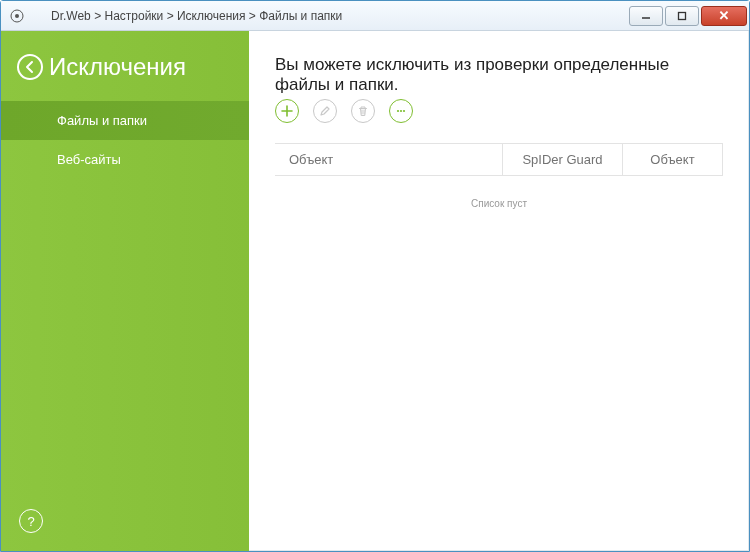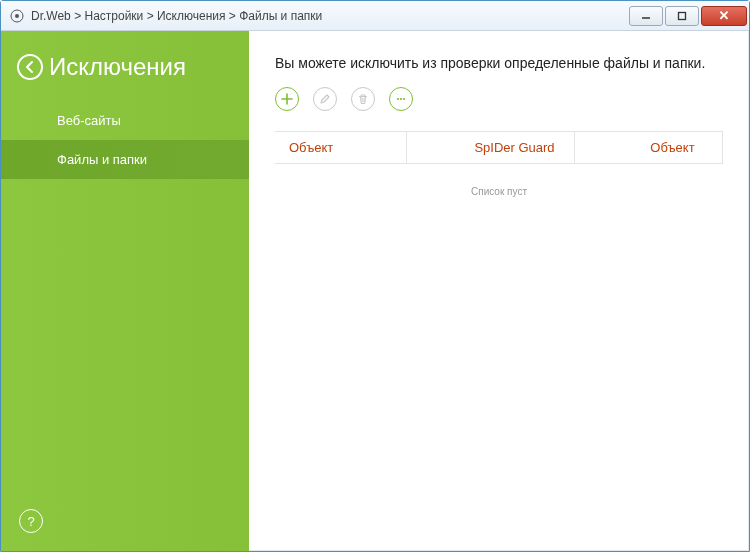--- a/index.html
+++ b/index.html
@@ -1,42 +1,42 @@
 <!DOCTYPE html>
 <html><head>
 <meta charset="utf-8">
 <style>
   * { box-sizing: border-box; margin: 0; padding: 0; }
   html, body { width: 750px; height: 552px; font-family: "Segoe UI", Arial, sans-serif; overflow: hidden; }
   .window { width: 750px; height: 552px; border: 1px solid #4a90c0; border-radius: 3px 3px 0 0; background: #fff; display: flex; flex-direction: column; box-shadow: inset 0 0 0 1px #e0e8ee; }
-  .titlebar { height: 30px; background: linear-gradient(#f7fbff, #e7eff7); border-bottom: 1px solid #c8d4df; display: flex; align-items: center; padding: 0 2px 0 8px; font-size: 12px; color: #444; }
+  .titlebar { height: 30px; background: linear-gradient(#f7fbff, #e7eff7); border-bottom: 1px solid #c8d4df; display: flex; align-items: center; padding: 0 2px 0 8px; font-size: 12px; color: #444; gap: 20px; }
   .titlebar .appicon { width: 16px; height: 16px; margin-right: 6px; display: inline-flex; align-items: center; justify-content: center; }
   .titlebar .crumbs { flex: 1; white-space: nowrap; overflow: hidden; text-overflow: ellipsis; }
   .winbtns { display: flex; gap: 0; }
   .winbtn { width: 34px; height: 20px; border: 1px solid #9aaab8; background: linear-gradient(#fafcfe,#e1e9f0); border-radius: 3px; margin-left: 2px; display: flex; align-items: center; justify-content: center; font-size: 11px; color: #333; }
   .winbtn.close { background: linear-gradient(#e56f60,#c8412a); border-color: #9a2e1d; color: #fff; width: 46px; }
   .winbtn.close span { font-size: 13px; font-weight: bold; }
   .body { flex: 1; display: flex; min-height: 0; }
   .sidebar { width: 248px; background: #8ac33b; background: linear-gradient(90deg,#8dc63f 0%, #86bf38 100%); color: #fff; display: flex; flex-direction: column; position: relative; }
   .side-head { display: flex; align-items: center; padding: 22px 16px 20px 16px; gap: 6px; }
   .back-btn { width: 26px; height: 26px; border: 2px solid #fff; border-radius: 50%; display: flex; align-items: center; justify-content: center; cursor: pointer; flex-shrink: 0; }
   .back-btn svg { display: block; }
   .side-title { font-size: 24px; font-weight: 300; }
   .nav { display: flex; flex-direction: column; }
   .nav-item { padding: 12px 16px 12px 56px; font-size: 13px; color: #fff; cursor: pointer; }
   .nav-item.active { background: #6fa32c; background: linear-gradient(90deg,#6ea72a,#71aa2e); }
   .side-foot { margin-top: auto; padding: 18px; }
   .help-btn { width: 24px; height: 24px; border: 1.5px solid #fff; border-radius: 50%; display: flex; align-items: center; justify-content: center; font-size: 13px; color: #fff; cursor: pointer; }
   .main { flex: 1; padding: 24px 26px 10px 26px; display: flex; flex-direction: column; min-width: 0; }
-  .desc { font-size: 14px; color: #222; margin-bottom: 16px; }
+  .desc { font-size: 17px; color: #222; margin-bottom: 4px; }
   .toolbar { display: flex; gap: 14px; margin-bottom: 20px; align-items: center; }
   .tbtn { width: 24px; height: 24px; border: 1.5px solid #7fbe31; border-radius: 50%; display: flex; align-items: center; justify-content: center; cursor: pointer; color: #7fbe31; background: #fff; }
   .tbtn.disabled { border-color: #c8c8c8; color: #c8c8c8; cursor: default; }
   .tbtn svg { display: block; }
-  .thead { display: flex; border-top: 1px solid #e3e3e3; border-bottom: 1px solid #e3e3e3; font-size: 13px; color: #c2410c; gap: 48px; }
+  .thead { display: flex; border-top: 1px solid #e3e3e3; border-bottom: 1px solid #e3e3e3; font-size: 13px; color: #737373; }
   .th { padding: 8px 14px; border-right: 1px solid #e3e3e3; }
   .th.obj { flex: 1; }
   .th.spider { width: 120px; text-align: center; }
   .th.scan { width: 100px; text-align: center; }
   .empty { text-align: center; font-size: 10px; color: #999; padding: 22px 0; }
   .main-area { flex: 1; }
 </style>
 </head>
 <body>
 
@@ -72,22 +72,22 @@
     <div class="sidebar">
       <div class="side-head">
         <div class="back-btn">
           <svg width="14" height="14" viewBox="0 0 14 14">
               <path d="M9 2 L4 7 L9 12" fill="none" stroke="#fff" stroke-width="2" stroke-linecap="round" stroke-linejoin="round"></path>
             </svg>
         </div>
         <div class="side-title">Исключения</div>
       </div>
       <div class="nav">
+        <div class="nav-item active"><span>Файлы и папки</span></div>
         <div class="nav-item"><span>Веб-сайты</span></div>
-        <div class="nav-item active"><span>Файлы и папки</span></div>
       </div>
       <div class="side-foot">
         <div class="help-btn">
             <span>?</span>
           </div>
       </div>
     </div>
 
     <div class="main">
       <div class="desc">Вы можете исключить из проверки определенные файлы и папки.</div>

